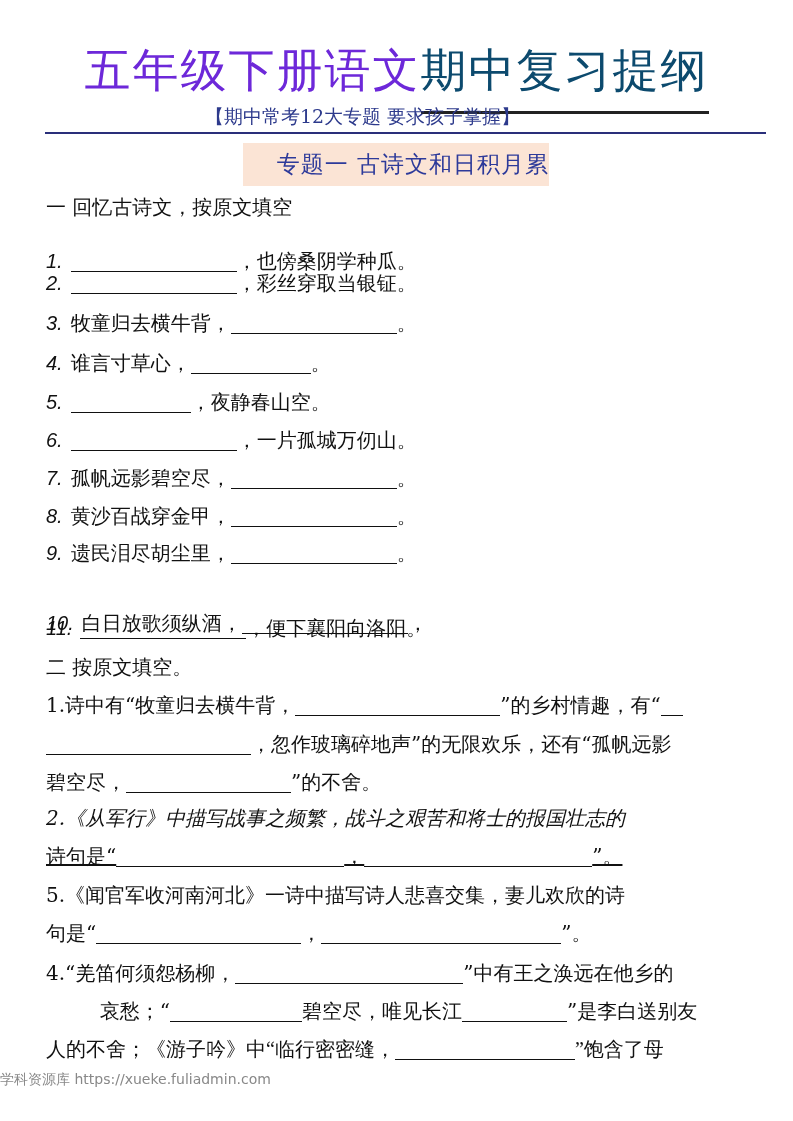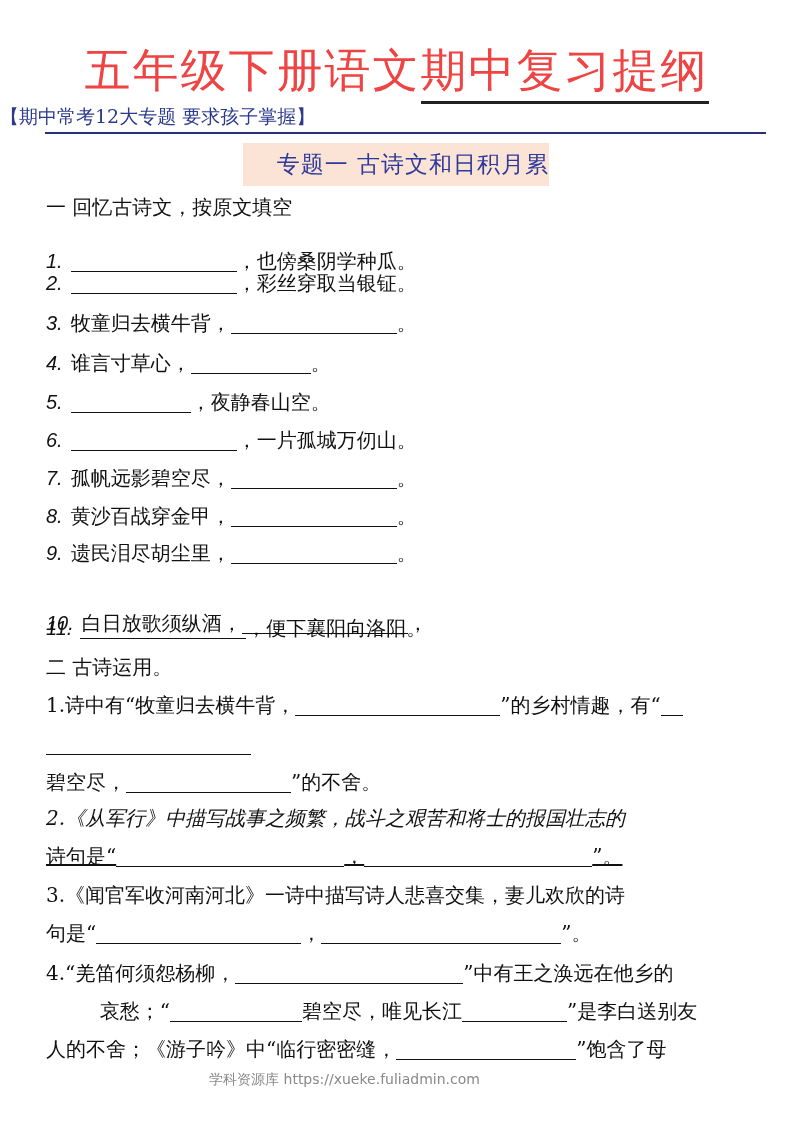--- a/index.html
+++ b/index.html
@@ -1,32 +1,32 @@
 <!DOCTYPE html>
 <html><head>
 <meta charset="utf-8">
 <style>
   html, body { margin: 0; padding: 0; background: #ffffff; }
   body { width: 793px; height: 1121px; position: relative; overflow: hidden;
          font-family: "DejaVu Serif", "Liberation Serif", serif; color: #111; }
   .title { position: absolute; top: 40px; left: 0; width: 793px; text-align: center;
            font-size: 46px; line-height: 60px; letter-spacing: 2px; white-space: nowrap; }
-  .title .black { color: #ef4444; }
-  .title .red { color: #ef4444; border-bottom: 3px solid #222; padding-bottom: 4px; }
-  .subtitle { position: absolute; top: 103px; left: 0; width: 725px; text-align: left;
+  .title .black { color: #6d28d9; }
+  .title .red { color: #0c4a6e; border-bottom: 3px solid #222; padding-bottom: 14px; }
+  .subtitle { position: absolute; top: 103px; left: 0; width: 725px; text-align: center;
               color: #2d3a8c; font-size: 19px; line-height: 26px; }
   .rule { position: absolute; top: 132px; left: 45px; width: 721px; height: 2px; background: #2a2f7a; }
   .topic { position: absolute; top: 143px; left: 243px; width: 306px; height: 43px;
            background: #fbe4d5; color: #2d3a9a; font-size: 23px; line-height: 43px;
            text-align: right; letter-spacing: 1px; }
   .line { position: absolute; left: 46px; font-size: 20px; line-height: 26px; white-space: nowrap; }
   .num { font-family: "Liberation Sans", "DejaVu Sans", sans-serif; font-style: italic; margin-right: 8px; }
   .blank { display: inline-block; border-bottom: 1.3px solid #111; height: 20px; vertical-align: -4px; }
   .para { position: absolute; left: 46px; width: 705px; font-size: 20px; line-height: 26px; white-space: nowrap; }
-  .footer { position: absolute; top: 1071px; left: 0; width: 689px; text-align: center;
+  .footer { position: absolute; top: 1071px; left: 0; width: 689px; 
             color: #888; font-size: 14px; font-family: "DejaVu Sans", sans-serif; }
 </style>
 </head>
 <body>
 
 <div class="title"><span class="black">五年级下册语文</span><span class="red">期中复习提纲</span></div>
 <div class="subtitle">【期中常考12大专题 要求孩子掌握】</div>
 <div class="rule"></div>
 <div class="topic">专题一  古诗文和日积月累</div>
 
@@ -37,29 +37,29 @@
 <div class="line" style="top:310px;"><span class="num">3.</span><span>牧童归去横牛背，</span><span class="blank" style="width:166px;"></span><span>。</span></div>
 <div class="line" style="top:350px;"><span class="num">4.</span><span>谁言寸草心，</span><span class="blank" style="width:120px;"></span><span>。</span></div>
 <div class="line" style="top:389px;"><span class="num">5.</span><span class="blank" style="width:120px;"></span><span>，夜静春山空。</span></div>
 <div class="line" style="top:427px;"><span class="num">6.</span><span class="blank" style="width:166px;"></span><span>，一片孤城万仞山。</span></div>
 <div class="line" style="top:465px;"><span class="num">7.</span><span>孤帆远影碧空尽，</span><span class="blank" style="width:166px;"></span><span>。</span></div>
 <div class="line" style="top:503px;"><span class="num">8.</span><span>黄沙百战穿金甲，</span><span class="blank" style="width:166px;"></span><span>。</span></div>
 <div class="line" style="top:540px;"><span class="num">9.</span><span>遗民泪尽胡尘里，</span><span class="blank" style="width:166px;"></span><span>。</span></div>
 <div class="line" style="top:578px;margin-top:32px;"><span class="num">10.</span><span>白日放歌须纵酒，</span><span class="blank" style="width:166px;"></span><span>，</span></div>
 <div class="line" style="top:615px;"><span class="num">11.</span><span class="blank" style="width:166px;"></span><span>，便下襄阳向洛阳。</span></div>
 
-<div class="line" style="top:654px;">二  古诗运用。</div>
+<div class="line" style="top:654px;">二  按原文填空。</div>
 
 <div class="para" style="top:692px;"><span>1.诗中有“牧童归去横牛背，</span><span class="blank" style="width:205px;"></span><span>”的乡村情趣，有“</span><span class="blank" style="width:22px;"></span></div>
-<div class="para" style="top:731px;"><span class="blank" style="width:205px;"></span></div>
+<div class="para" style="top:731px;"><span class="blank" style="width:205px;"></span><span>，忽作玻璃碎地声”的无限欢乐，还有“孤帆远影</span></div>
 <div class="para" style="top:769px;"><span>碧空尽，</span><span class="blank" style="width:165px;"></span><span>”的不舍。</span></div>
 
 <div class="para" style="top:805px;font-style:italic;">2.《从军行》中描写战事之频繁，战斗之艰苦和将士的报国壮志的</div>
 <div class="para" style="top:843px;text-decoration:underline;"><span>诗句是“</span><span class="blank" style="width:228px;"></span><span>，</span><span class="blank" style="width:228px;"></span><span>”。</span></div>
 
-<div class="para" style="top:882px;">3.《闻官军收河南河北》一诗中描写诗人悲喜交集，妻儿欢欣的诗</div>
+<div class="para" style="top:882px;">5.《闻官军收河南河北》一诗中描写诗人悲喜交集，妻儿欢欣的诗</div>
 <div class="para" style="top:920px;"><span>句是“</span><span class="blank" style="width:205px;"></span><span>，</span><span class="blank" style="width:240px;"></span><span>”。</span></div>
 
 <div class="para" style="top:960px;"><span>4.“羌笛何须怨杨柳，</span><span class="blank" style="width:228px;"></span><span>”中有王之涣远在他乡的</span></div>
 <div class="para" style="top:998px;text-align:center;"><span>哀愁；“</span><span class="blank" style="width:132px;"></span><span>碧空尽，唯见长江</span><span class="blank" style="width:105px;"></span><span>”是李白送别友</span></div>
-<div class="para" style="top:1036px;"><span>人的不舍；《游子吟》中“临行密密缝，</span><span class="blank" style="width:180px;"></span><span>”饱含了母</span></div>
+<div class="para" style="top:1036px;font-family:Liberation Serif, serif;"><span>人的不舍；《游子吟》中“临行密密缝，</span><span class="blank" style="width:180px;"></span><span>”饱含了母</span></div>
 
 <div class="footer">学科资源库 https://xueke.fuliadmin.com</div>
 
 </body></html>

